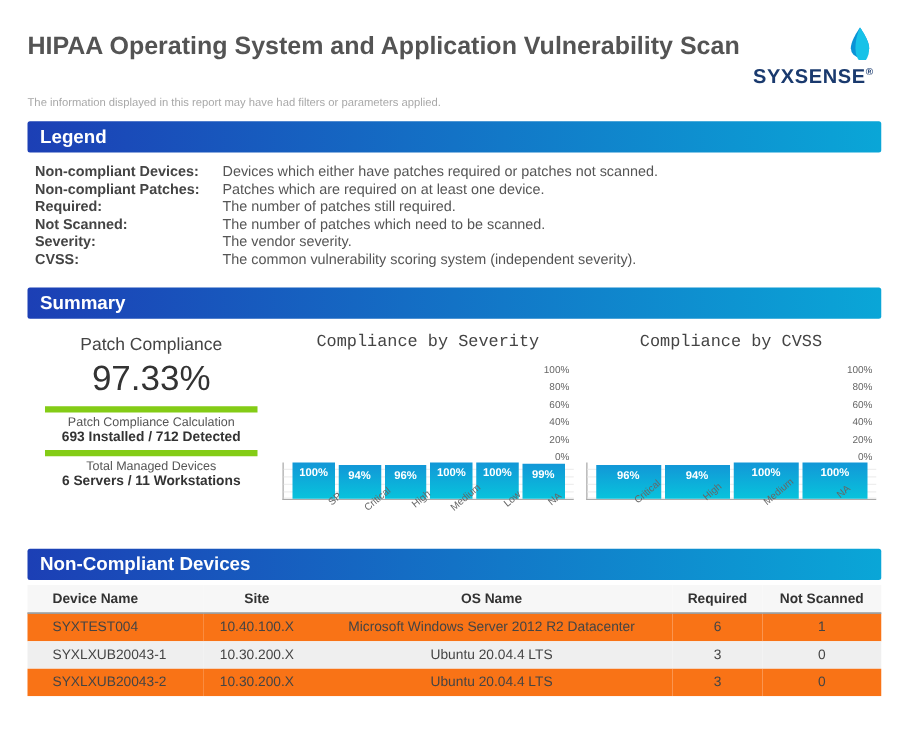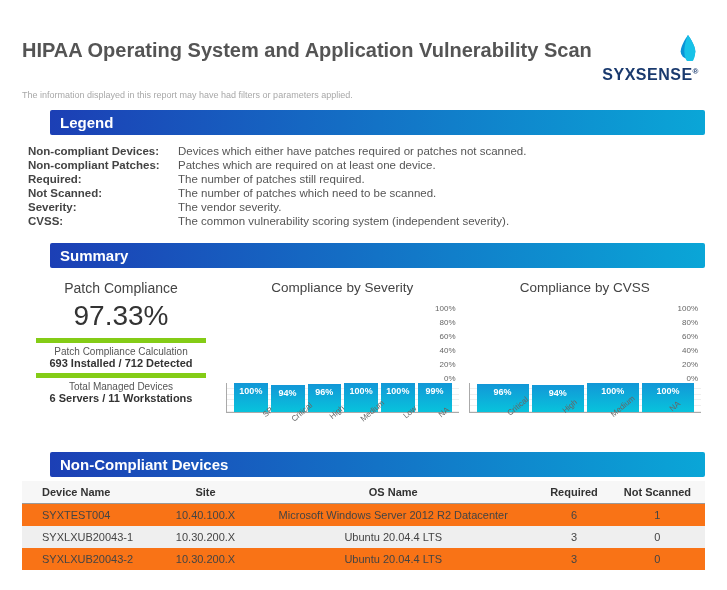--- a/index.html
+++ b/index.html
@@ -3,52 +3,51 @@
 <meta charset="utf-8">
 <style>
   * { box-sizing: border-box; margin: 0; padding: 0; }
   body {
     font-family: "Segoe UI", Arial, sans-serif;
     background: #fff;
     width: 727px;
     color: #333;
     font-size: 12px;
   }
-  .page { padding: 33px 22px 0 22px; }
+  .page { padding: 20px 22px 0 22px; }
   .header-row { display: flex; justify-content: space-between; align-items: flex-start; }
   .title {
     font-size: 20px; font-weight: 600; color: #545454; margin-top: 6px;
   }
   .brand { text-align: right; margin-right: 6px; }
   .brand-name {
     font-size: 16px; font-weight: 700; color: #1a3a6e; letter-spacing: 0.5px;
     margin-top: 2px;
   }
   .brand-reg { font-size: 8px; vertical-align: super; }
   .disclaimer { font-size: 9px; color: #a8a8a8; margin-top: 6px; }
   .section-bar {
     background: linear-gradient(to right, #1c3fb5, #0aa6d7);
     color: #fff; font-weight: 700; font-size: 15px;
     padding: 4px 10px; margin-top: 10px;
     border-radius: 2px;
-    margin-left: 28px;
   }
   .legend { padding: 10px 6px 4px 6px; }
   .legend-row { display: flex; margin-bottom: 2px; }
   .legend-term { width: 150px; font-weight: 600; color: #444; font-size: 11.5px; }
   .legend-def { flex: 1; color: #555; font-size: 11.5px; }
   .summary-block { display: flex; gap: 10px; padding: 8px 4px 10px 4px; }
   .metric-col { width: 190px; text-align: center; }
   .metric-title { font-size: 14px; color: #444; margin: 4px 0 4px 0; }
   .metric-value { font-size: 28px; font-weight: 400; color: #333; margin-bottom: 6px; }
   .metric-sub { font-size: 10px; color: #555; }
   .metric-line { border-top: 5px solid #84cc16; margin: 4px 10px; padding-top: 3px; }
   .metric-strong { font-weight: 700; font-size: 11px; color: #333; }
   .chart-col { flex: 1; }
-  .chart-title { text-align: center; font-size: 13.5px; color: #444; margin: 4px 0 8px 0; }
+  .chart-title { text-align: center; font-size: 13.5px; color: #444; margin: 4px 0 8px 0; font-family: Liberation Mono, monospace; }
   .chart { display: flex; height: 110px; flex-direction: column; }
   .y-axis {
     display: flex; flex-direction: column; justify-content: space-between;
     font-size: 8px; color: #666; text-align: right; padding-right: 3px;
     height: 80px; padding-top:1px;
   }
   .plot {
     flex: 1; position: relative; height: 80px;
     border-left: 1px solid #aaa; border-bottom: 1px solid #aaa;
     display: flex; align-items: flex-end; gap: 3px; padding: 0 4px;

